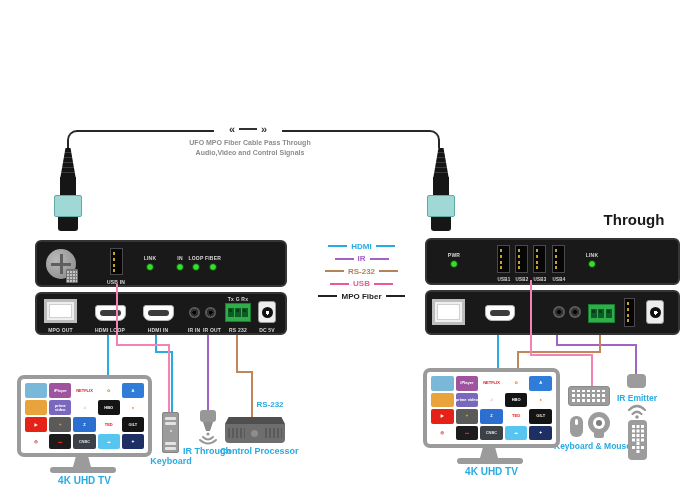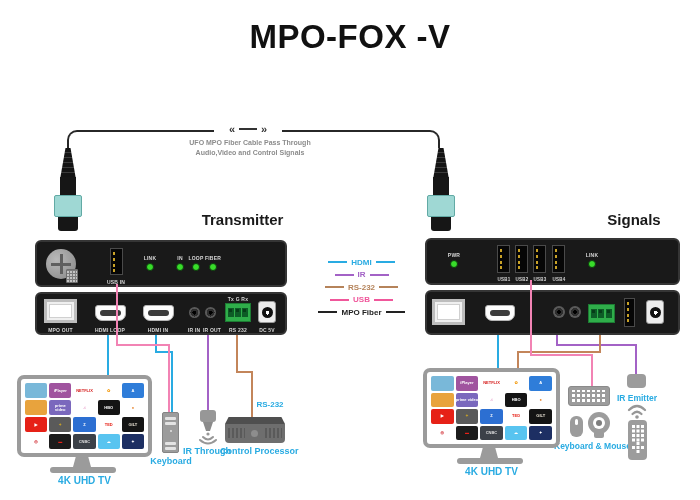--- a/index.html
+++ b/index.html
@@ -57,21 +57,21 @@
   .phoenix span:after{content:"";position:absolute;left:1px;top:1px;width:3px;height:3px;background:#06show;background:#063d18;}
   .dc-jack{position:absolute;background:#ededed;border:1px solid #9a9a9a;border-radius:3px;
     box-sizing:border-box;}
   .dc-jack:after{content:"";position:absolute;left:50%;top:50%;width:11px;height:11px;margin:-5.5px 0 0 -5.5px;
     border-radius:50%;background:radial-gradient(circle,#fff 0 2px,#111 2px 6px);}
   
   .vline{position:absolute;width:2px;z-index:1;}
   .hline{position:absolute;height:2px;z-index:1;}
   .z3{z-index:3;}
   
-  #legend{position:absolute;left:314px;top:256px;width:95px;z-index:2;}
+  #legend{position:absolute;left:314px;top:240px;width:95px;z-index:2;}
   .lg-row{height:12.5px;display:flex;align-items:center;justify-content:center;}
   .lg-line{display:inline-block;width:19px;height:2px;}
   .lg-label{font-size:8px;font-weight:bold;margin:0 4px;white-space:nowrap;}
   
   .tv{position:absolute;z-index:4;}
   .tv-frame{position:absolute;background:#fff;border:4px solid #9b9b9b;border-radius:7px;
     box-sizing:border-box;}
   .app-grid{position:absolute;left:2px;top:2px;right:2px;bottom:2px;display:grid;
     grid-template-columns:repeat(5,1fr);grid-auto-rows:1fr;gap:2px;padding:2px;}
   .app-tile{border-radius:2px;display:flex;align-items:center;justify-content:center;
@@ -132,43 +132,41 @@
     box-sizing:border-box;
     background-image:repeating-linear-gradient(0deg,transparent 0 2px,#7d7d7d 2px 3px),
                      repeating-linear-gradient(90deg,transparent 0 2px,#7d7d7d 2px 3px);}
   svg{display:block;}
 </style>
 </head>
 <body>
 
 <div id="stage">
 
-  <div id="page-title">MPO-FOX -V</div>
 
   <div id="fiber-cable"></div>
   <div id="cable-chevrons"><span>«</span><span class="midline"></span><span>»</span></div>
   <div class="fiber-caption" style="top:139px;">UFO MPO Fiber Cable Pass Through</div>
   <div class="fiber-caption" style="top:149px;">Audio,Video and Control Signals</div>
 
   <div>
     <div class="mpo-boot" style="left:59px;top:148px;"></div>
     <div class="mpo-block" style="left:60px;top:177px;"></div>
     <div class="mpo-aqua" style="left:54px;top:195px;"></div>
     <div class="mpo-tail" style="left:58px;top:217px;"></div>
   </div>
 
   <div>
     <div class="mpo-boot" style="left:432px;top:148px;"></div>
     <div class="mpo-block" style="left:433px;top:177px;"></div>
     <div class="mpo-aqua" style="left:427px;top:195px;"></div>
     <div class="mpo-tail" style="left:431px;top:217px;"></div>
   </div>
 
-  <div class="unit-title" style="left:190px;top:211px;width:105px;">Transmitter</div>
-  <div class="unit-title" style="left:598px;top:211px;width:72px;">Signals</div>
+  <div class="unit-title" style="left:598px;top:211px;width:72px;">Through</div>
 
   <div class="vline" style="left: 107px; top: 333px; height: 44px; background-color: rgb(41, 171, 226);"></div>
   <div class="vline z3" style="left: 116px; top: 284px; height: 62px; background-color: rgb(242, 131, 180);"></div>
   <div class="hline z3" style="left: 116px; top: 344px; width: 54px; background-color: rgb(242, 131, 180);"></div>
   <div class="vline z3" style="left: 168px; top: 344px; height: 69px; background-color: rgb(242, 131, 180);"></div>
   <div class="vline" style="left: 155px; top: 333px; height: 20px; background-color: rgb(41, 171, 226);"></div>
   <div class="hline" style="left: 155px; top: 351px; width: 18px; background-color: rgb(41, 171, 226);"></div>
   <div class="vline" style="left: 171px; top: 351px; height: 62px; background-color: rgb(41, 171, 226);"></div>
   <div class="vline" style="left: 207px; top: 333px; height: 78px; background-color: rgb(163, 98, 198);"></div>
   <div class="vline" style="left: 236px; top: 333px; height: 40px; background-color: rgb(195, 133, 90);"></div>

